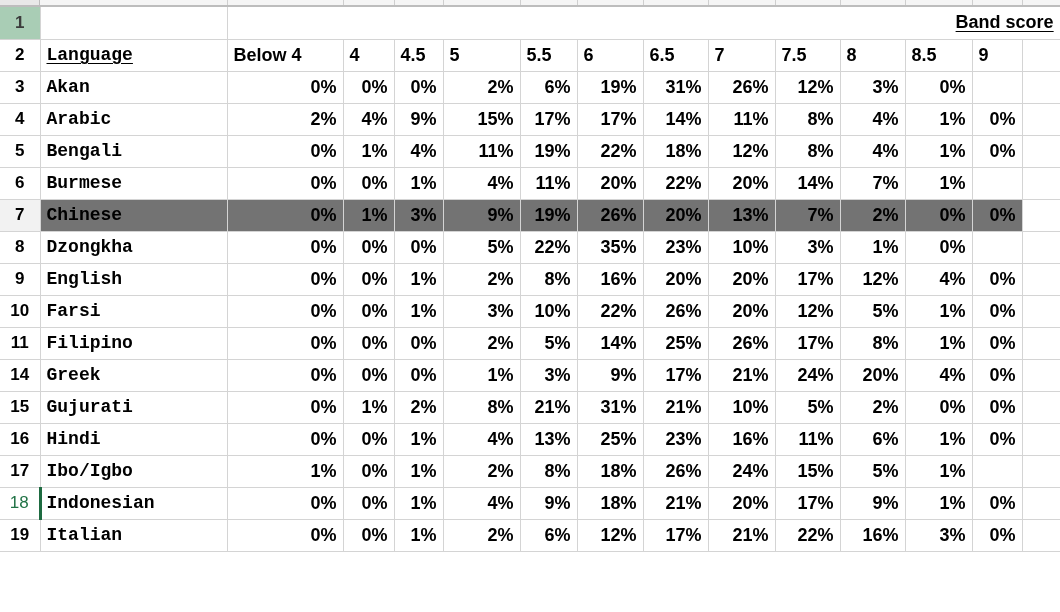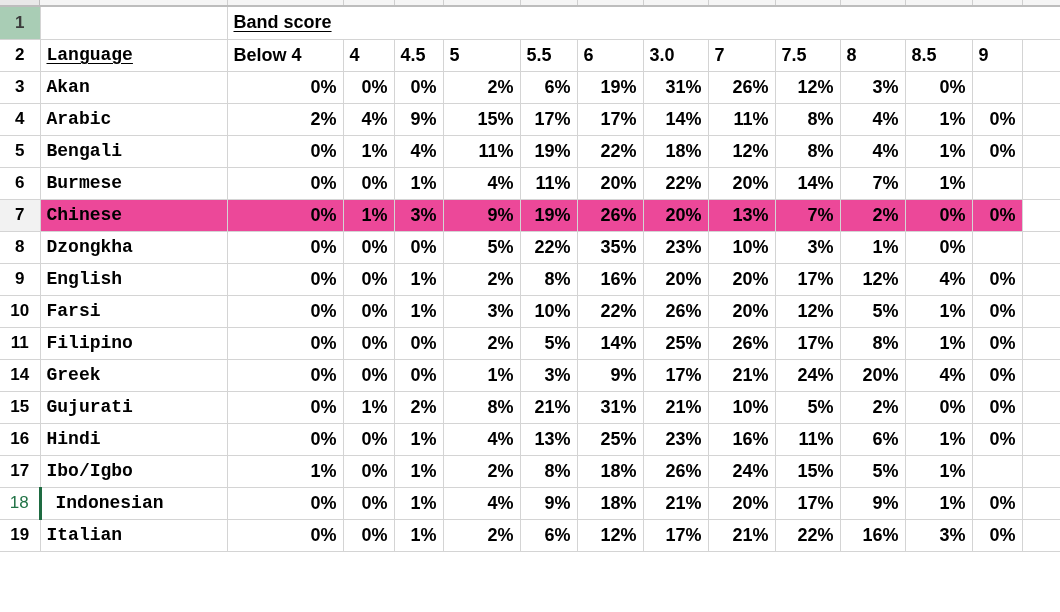--- a/index.html
+++ b/index.html
@@ -94,21 +94,21 @@
 
   
   td.lang {
     width: 187px;
     text-align: left;
     padding-left: 8px;
     font-family: Liberation Mono, monospace;
   }
   td.lang.active-cell {
     border-left: 3px solid #1e6b41;
-    padding-left: 14px;
+    padding-left: 5px;
   }
 
   
   td.c-below4 { width: 116px; }
   td.c-4      { width: 51px;  }
   td.c-45     { width: 49px;  }
   td.c-5      { width: 77px;  }
   td.c-55     { width: 57px; margin-left: 12px;  }
   td.c-6      { width: 66px;  }
   td.c-65     { width: 65px;  }
@@ -116,40 +116,40 @@
   td.c-75     { width: 65px;  }
   td.c-8      { width: 65px;  }
   td.c-85     { width: 67px;  }
   td.c-9      { width: 50px;  }
   td.c-tail   { width: 38px;  border-right: none; }
 
   td.num { text-align: right; }
 
   
   td.band-banner {
-    text-align: left;
+    text-align: right;
     padding-left: 6px;
     border-right: 1px solid #d4d4d4;
   }
   td.band-banner span {
     text-decoration: underline;
     text-underline-offset: 3px;
   }
   td.blank-cell { }
 
   
   tr.header-row td { font-weight: bold; }
   td.hdr-lang span {
     text-decoration: underline;
     text-underline-offset: 3px;
   }
   td.hdr-num { }
 
   
-  tr.hl td { background: #ec4899; }
+  tr.hl td { background: #737373; }
   tr.hl td.rownum { background: #f2f2f2; }
   tr.hl td.c-tail { background: #ffffff; }
 
   
   tr.active td.lang { }
 </style>
 </head>
 <body>
 
 <div id="sheet">
@@ -199,21 +199,21 @@
 
       <tr class="header-row">
         <td class="rownum">2</td>
         <td class="lang hdr-lang"><span>Language</span></td>
         <td class="c-below4 hdr-num">Below 4</td>
         <td class="c-4 hdr-num">4</td>
         <td class="c-45 hdr-num">4.5</td>
         <td class="c-5 hdr-num">5</td>
         <td class="c-55 hdr-num">5.5</td>
         <td class="c-6 hdr-num">6</td>
-        <td class="c-65 hdr-num">3.0</td>
+        <td class="c-65 hdr-num">6.5</td>
         <td class="c-7 hdr-num">7</td>
         <td class="c-75 hdr-num">7.5</td>
         <td class="c-8 hdr-num">8</td>
         <td class="c-85 hdr-num">8.5</td>
         <td class="c-9 hdr-num">9</td>
         <td class="c-tail"></td>
       </tr>
 
     <tr>
           <td class="rownum">3</td>

